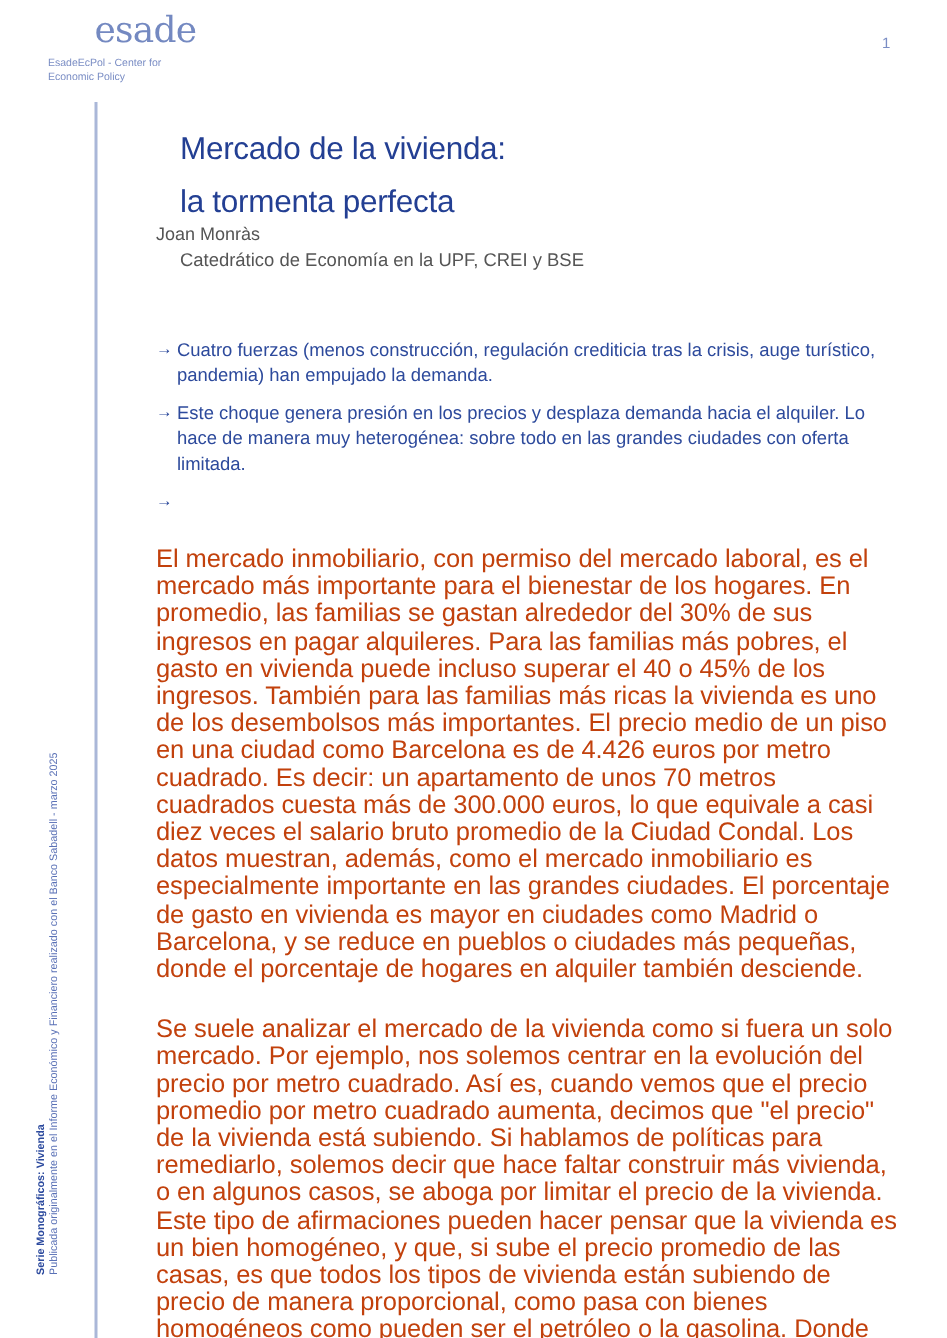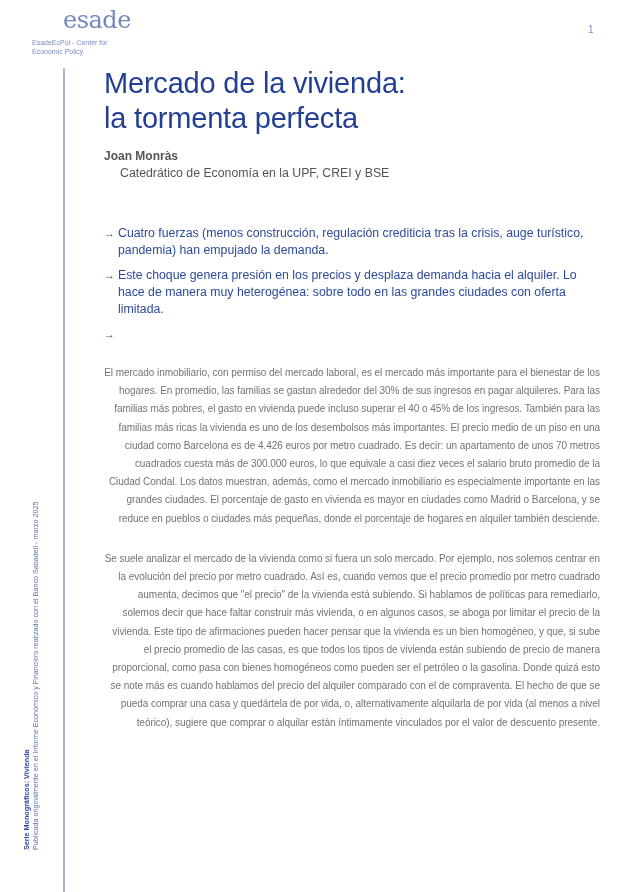--- a/index.html
+++ b/index.html
@@ -66,34 +66,34 @@
       display: block;
     }
     .sidebar-vertical .pub {
       display: block;
       color: #5a71b6;
     }
     .title {
       position: absolute;
       left: 104px;
       top: 66px;
-      margin: 0;
-      font-size: 29px;
+      margin: 16px;
+      font-size: 21px;
       line-height: 35px;
       font-weight: normal;
       color: #233f93;
       letter-spacing: -0.2px;
     }
     .author {
       position: absolute;
       left: 104px;
       top: 149px;
       font-size: 12px;
       color: #555555;
-      font-weight: bold;
+      font-weight: normal;
     }
     .affiliation {
       position: absolute;
       left: 120px;
       top: 166px;
       font-size: 12.3px;
       color: #555555;
     }
     .keypoints {
       position: absolute;
@@ -119,25 +119,24 @@
       font-size: 11px;
     }
     .body-text {
       position: absolute;
       left: 104px;
       top: 364px;
       width: 496px;
     }
     .body-text p {
       margin: 0 0 22px 0;
-      font-size: 10px;
+      font-size: 17px;
       line-height: 18.2px;
-      color: #737373;
+      color: #c2410c;
       letter-spacing: -0.05px;
-      text-align: right;
     }
   </style>
 </head>
 <body>
 
 <div class="logo">esade</div>
 <div class="logo-sub">EsadeEcPol - Center for Economic Policy</div>
 <div class="page-number">1</div>
 
 <div class="vline"></div>

